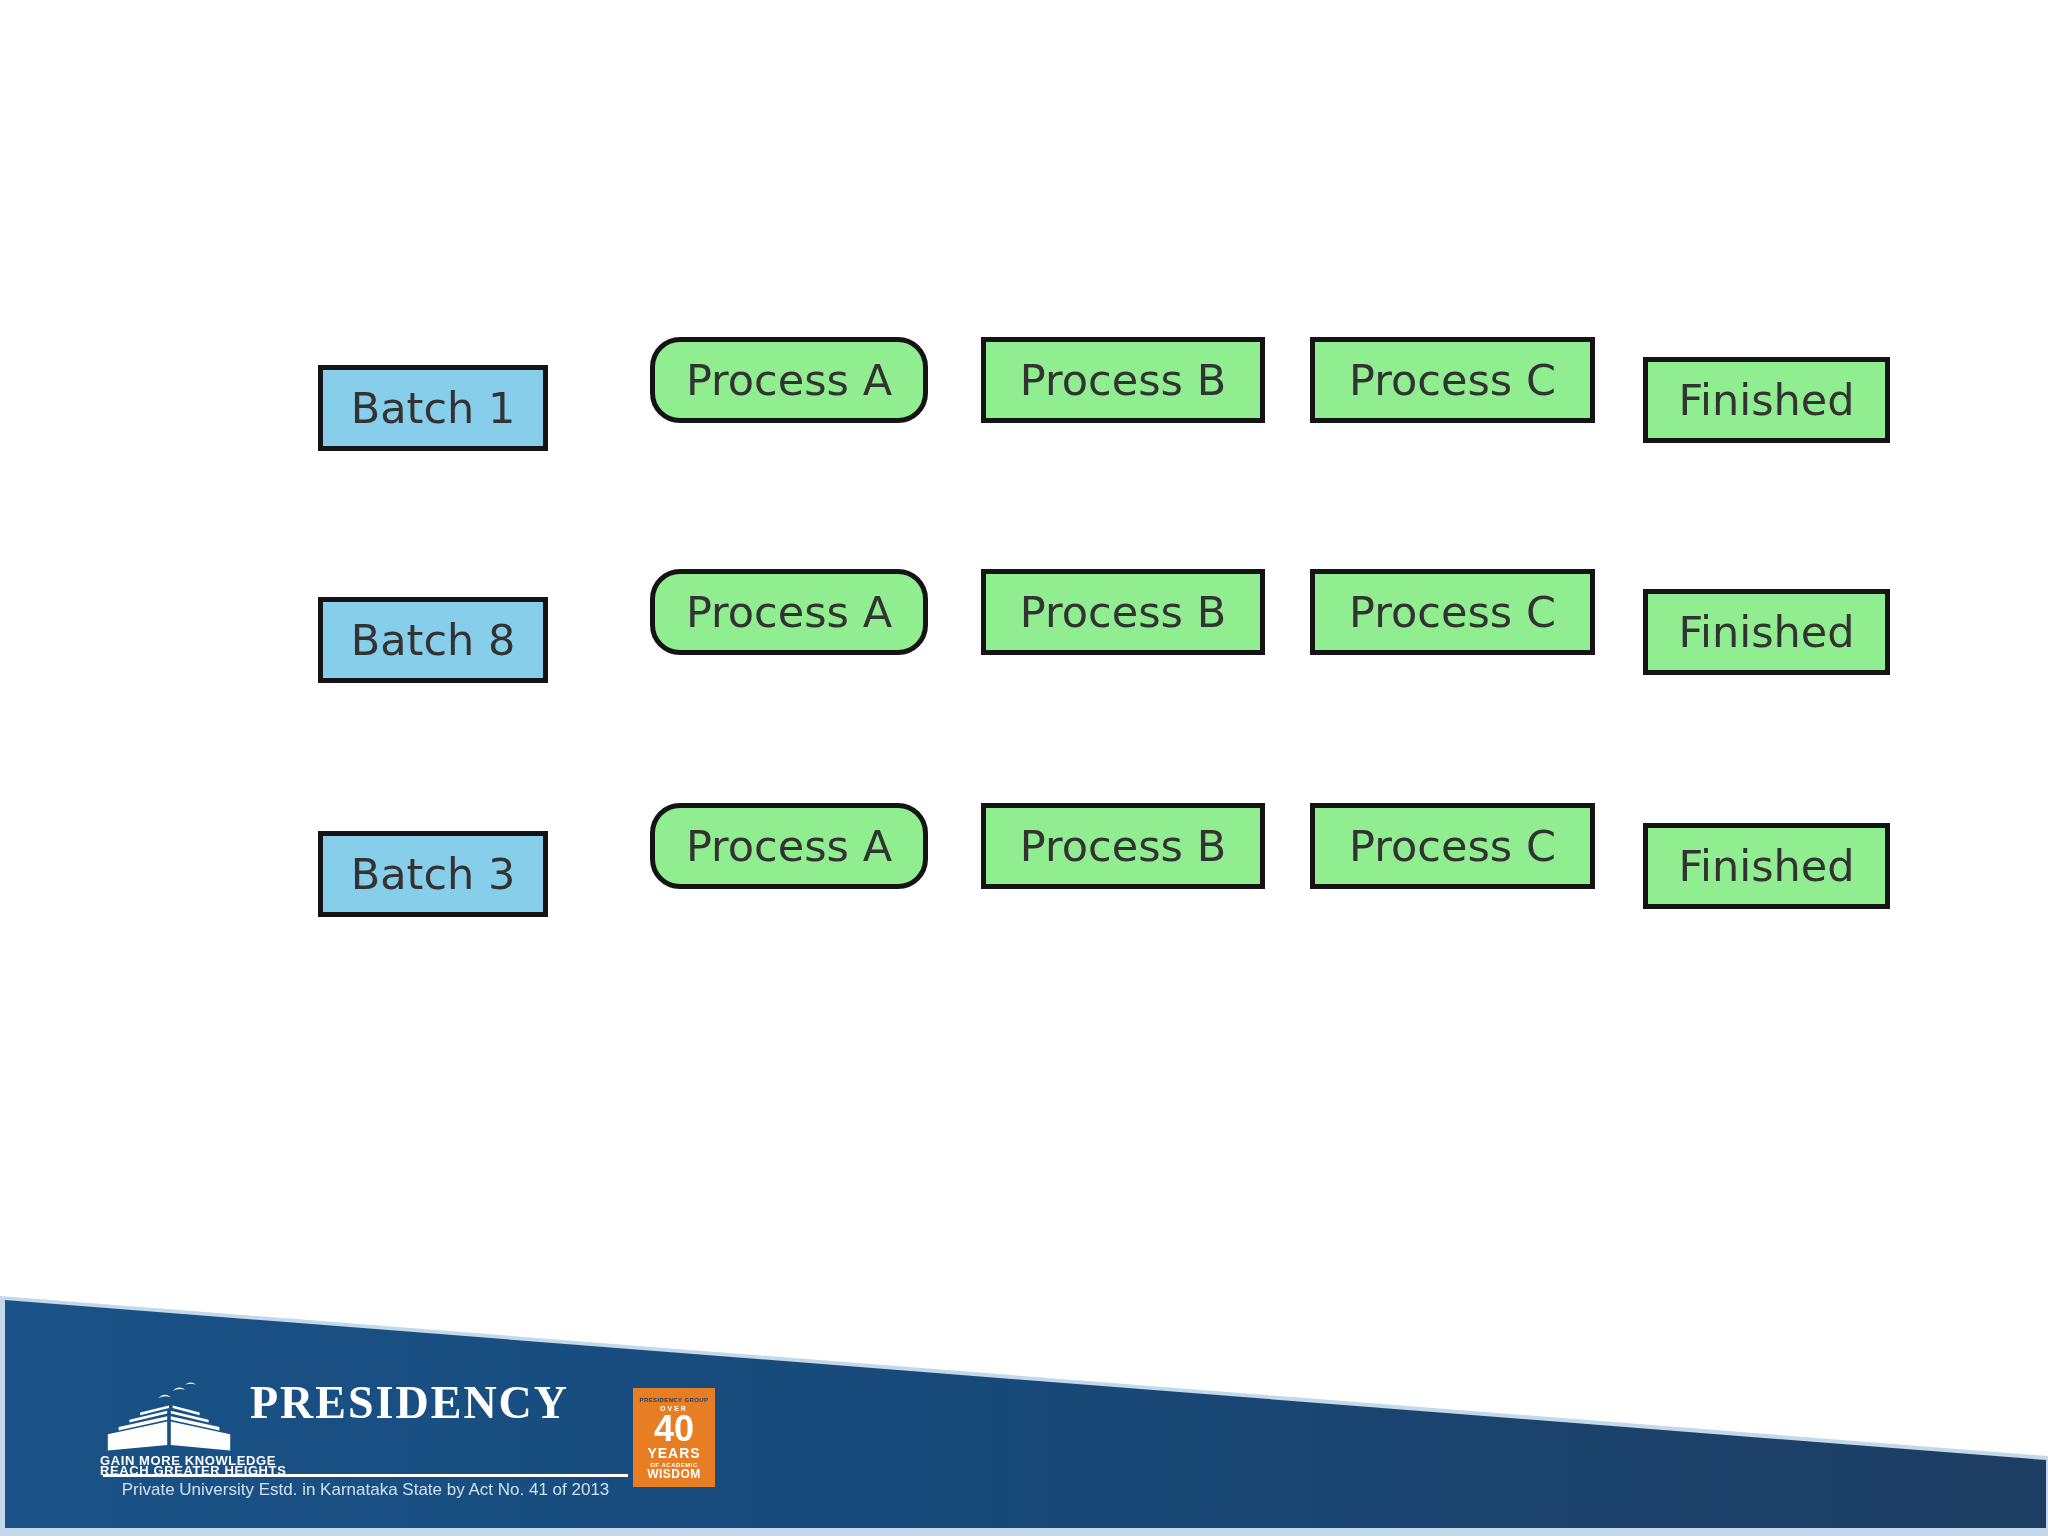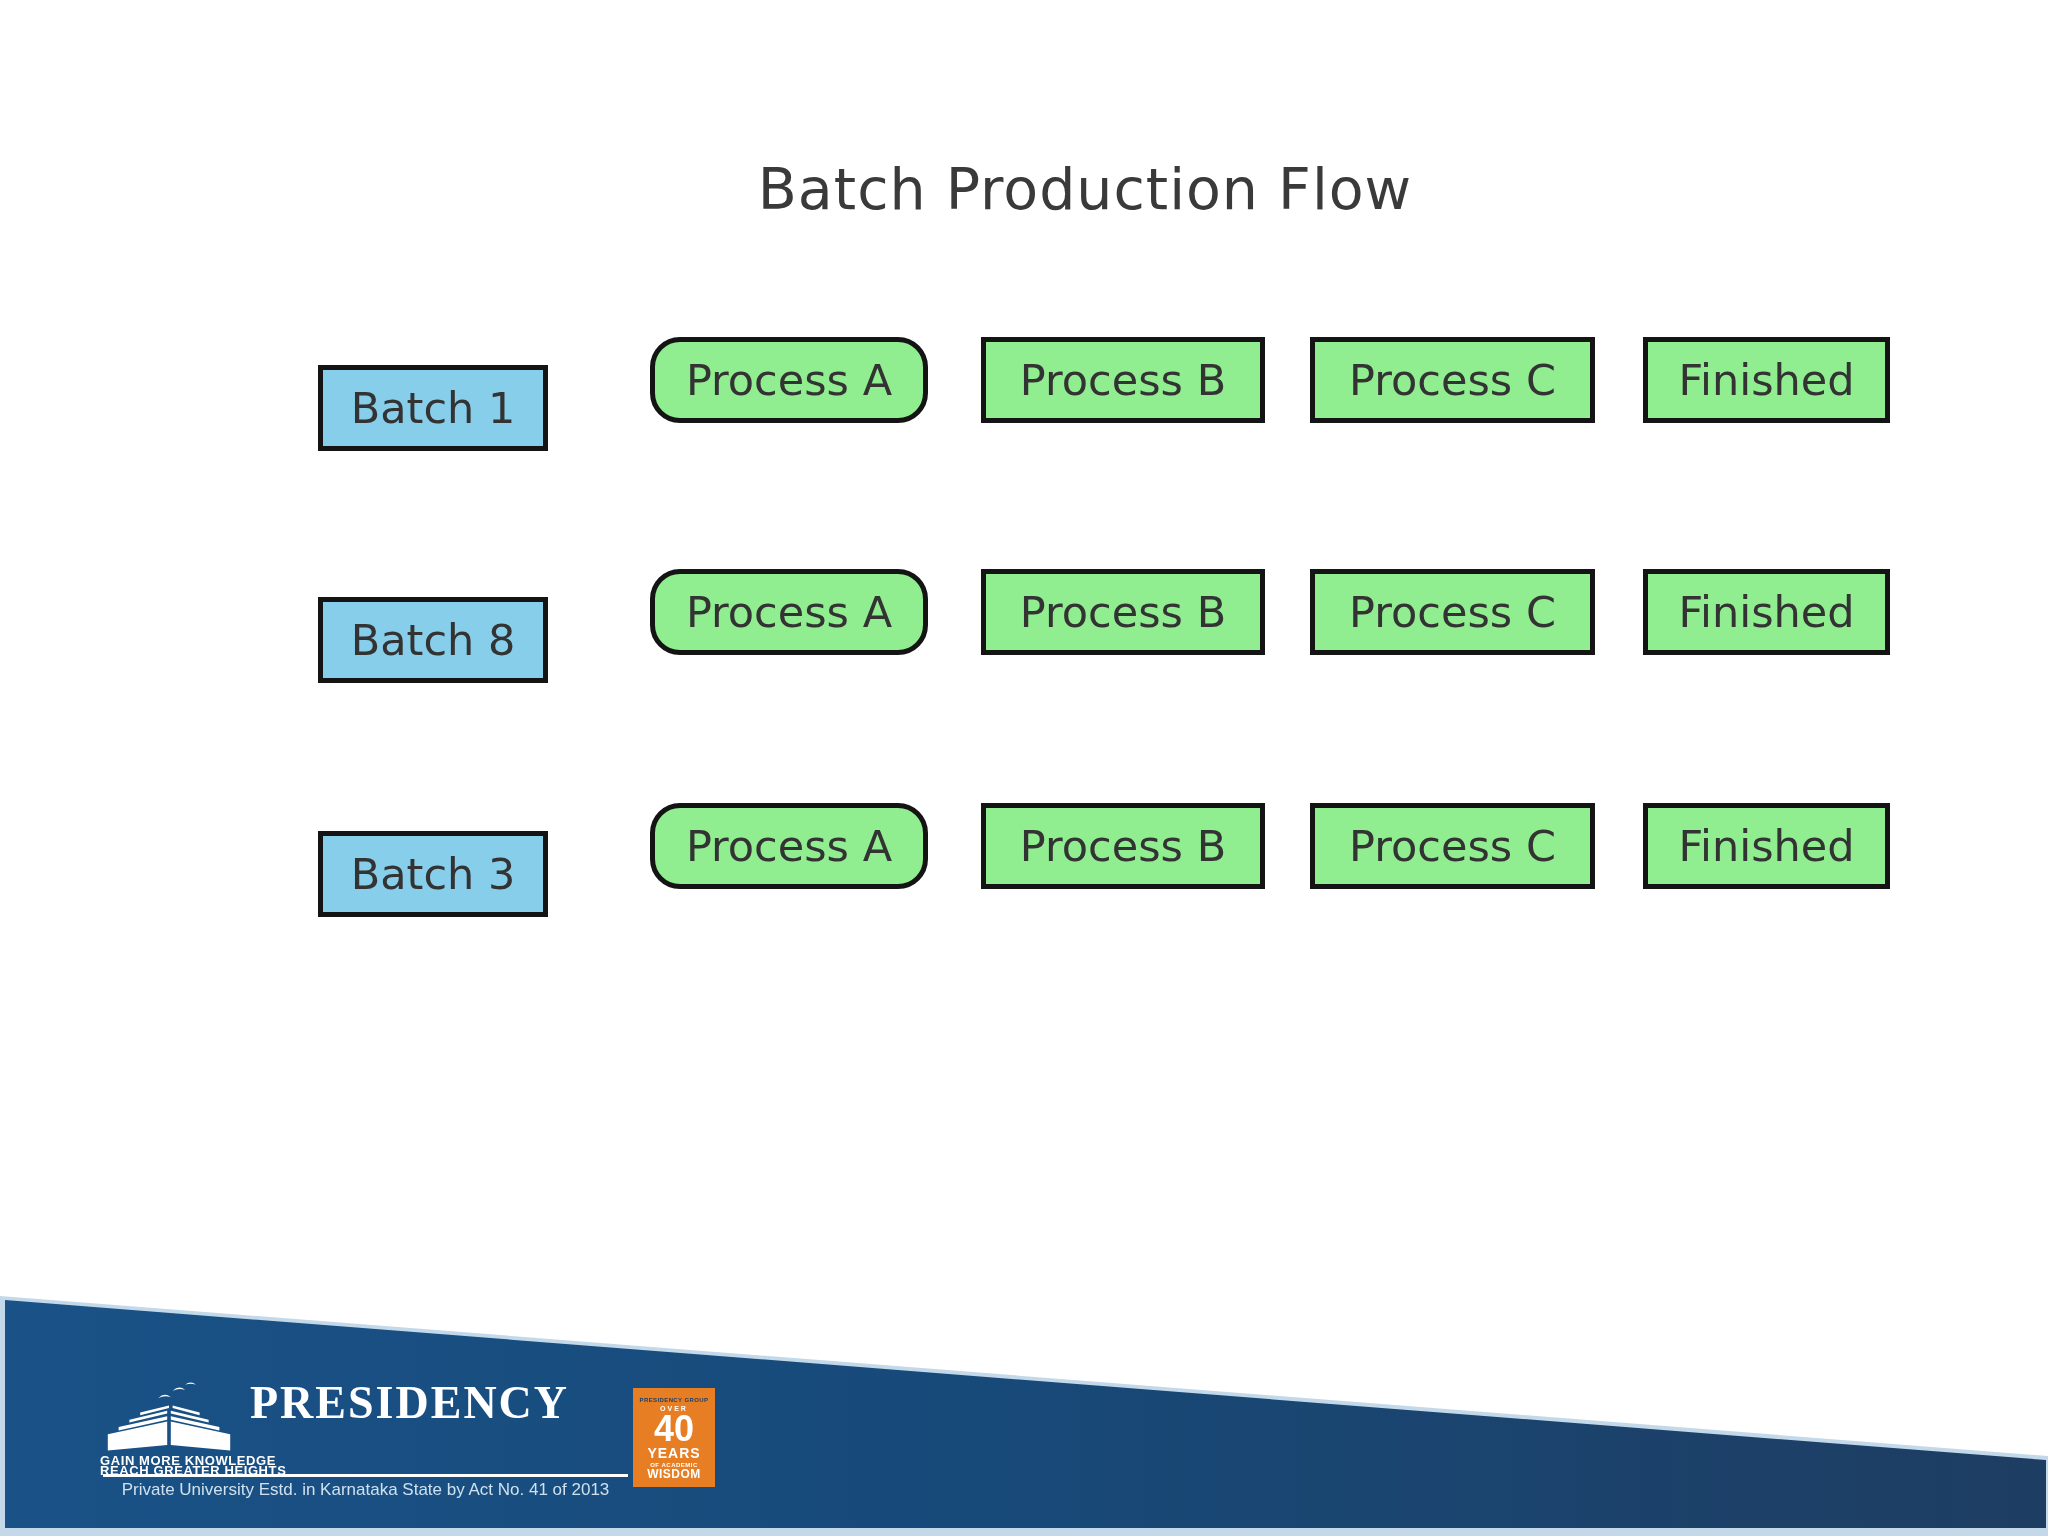--- a/index.html
+++ b/index.html
@@ -20,21 +20,21 @@
     border:5px solid #141414;display:flex;align-items:center;justify-content:center;
     font-size:43px;color:#333333;white-space:nowrap;
   }
   .fill-batch{background:#87CEEB;}
   .fill-process{background:#90EE90;}
 
   .col-0{left:318px;width:230px;margin-top:28px;}
   .col-1{left:650px;width:278px;border-radius:30px;}
   .col-2{left:981px;width:284px;}
   .col-3{left:1310px;width:285px;}
-  .col-4{left:1643px;width:247px;}
+  .col-4{left:1643px;width:247px;margin-top:20px;}
 
   .row-0{top:337px;}
   .row-1{top:569px;}
   .row-2{top:803px;}
 
   
   .banner{position:absolute;left:0;top:1290px;width:2048px;height:246px;}
   .banner-light{
     position:absolute;inset:0;background:#c3d9ea;
     clip-path:polygon(0 6px,100% 166px,100% 100%,0 100%);
@@ -74,21 +74,20 @@
   .badge .b-num{font-size:36px;font-weight:800;line-height:34px;}
   .badge .b-years{font-size:14px;font-weight:800;letter-spacing:1px;line-height:15px;}
   .badge .b-of{font-size:6px;font-weight:bold;letter-spacing:0.5px;margin-top:1px;}
   .badge .b-wisdom{font-size:12px;font-weight:800;letter-spacing:0.5px;line-height:13px;}
 </style>
 </head>
 <body>
 
 <div id="canvas">
 
-  <div class="slide-title">Batch Production Flow</div>
 
   <div class="flow-box fill-batch col-0 row-0">Batch 1</div>
   <div class="flow-box fill-process col-1 row-0">Process A</div>
   <div class="flow-box fill-process col-2 row-0">Process B</div>
   <div class="flow-box fill-process col-3 row-0">Process C</div>
   <div class="flow-box fill-process col-4 row-0">Finished</div>
 
   <div class="flow-box fill-batch col-0 row-1">Batch 8</div>
   <div class="flow-box fill-process col-1 row-1">Process A</div>
   <div class="flow-box fill-process col-2 row-1">Process B</div>

